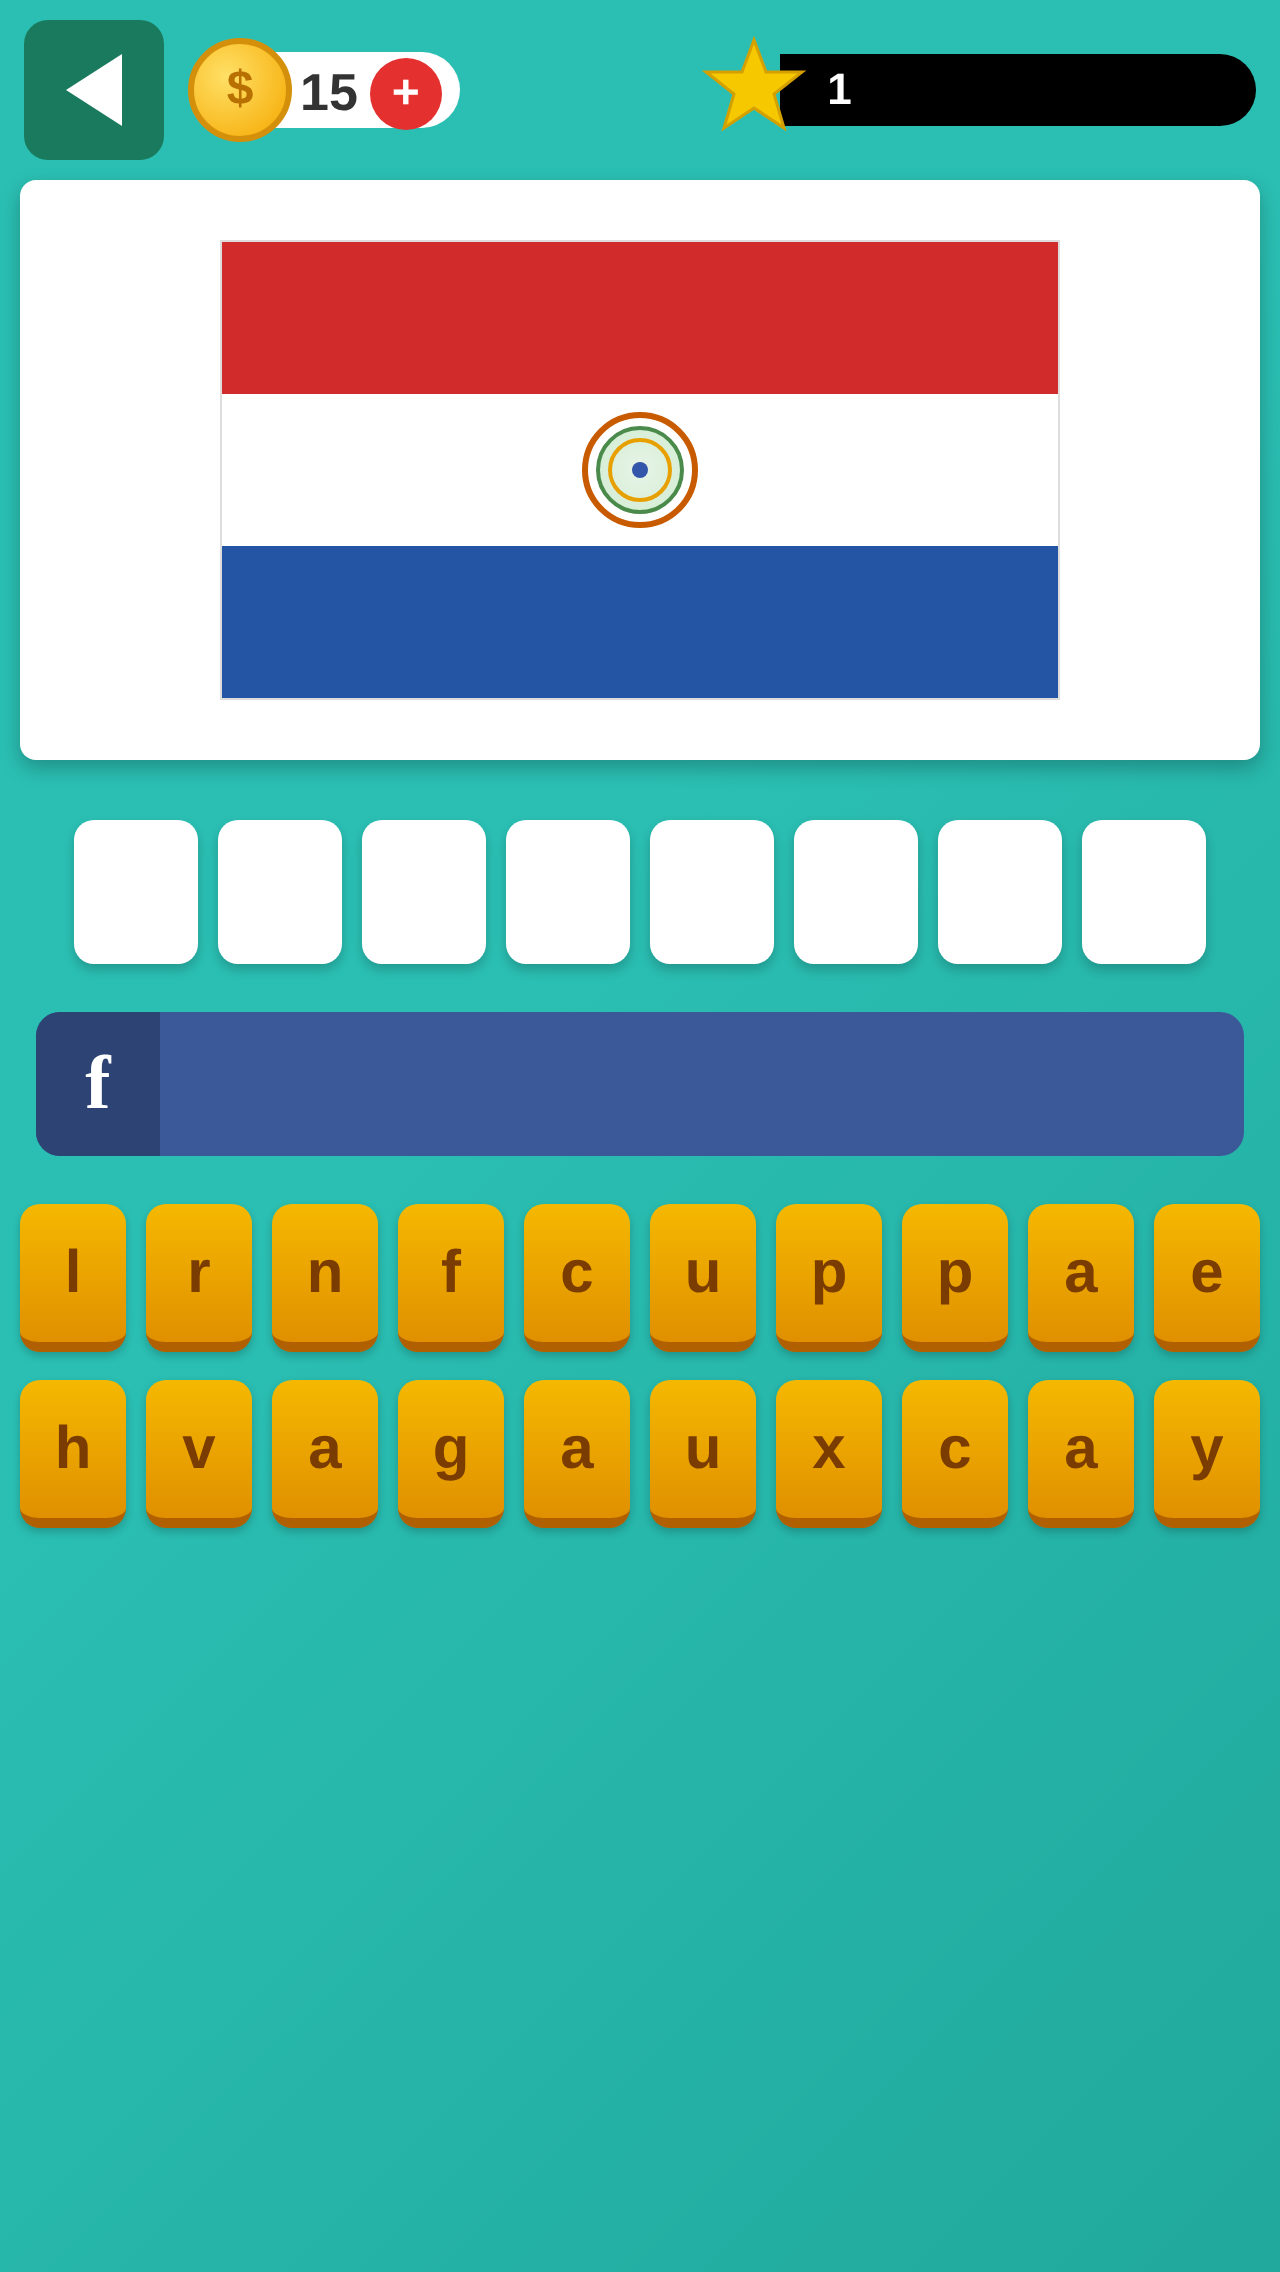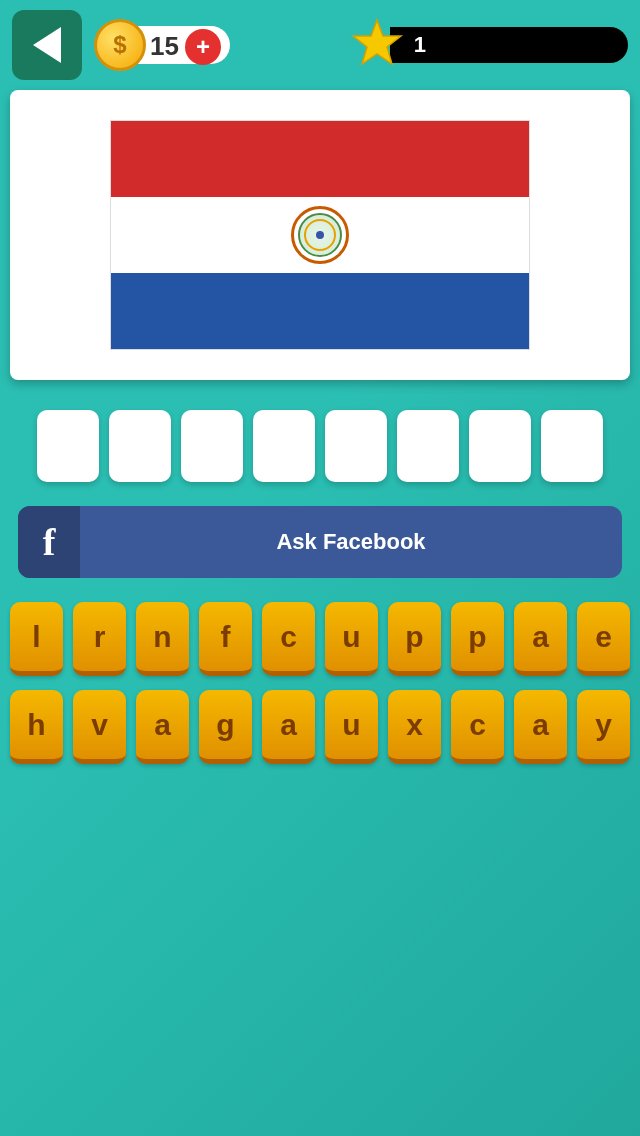--- a/index.html
+++ b/index.html
@@ -389,23 +389,20 @@
   <div class="answer-box"></div>
   <div class="answer-box"></div>
   <div class="answer-box"></div>
 </div>
 
 <div class="action-buttons">
   <div class="facebook-btn">
     <div class="fb-icon-area">
       <span>f</span>
     </div>
-    <div class="fb-text">
-      <span>Ask </span><span>Facebook</span>
-    </div>
   </div>
 </div>
 
 <div class="keyboard">
   <div class="key-row">
     <div class="key">l</div>
     <div class="key">r</div>
     <div class="key">n</div>
     <div class="key">f</div>
     <div class="key">c</div>

